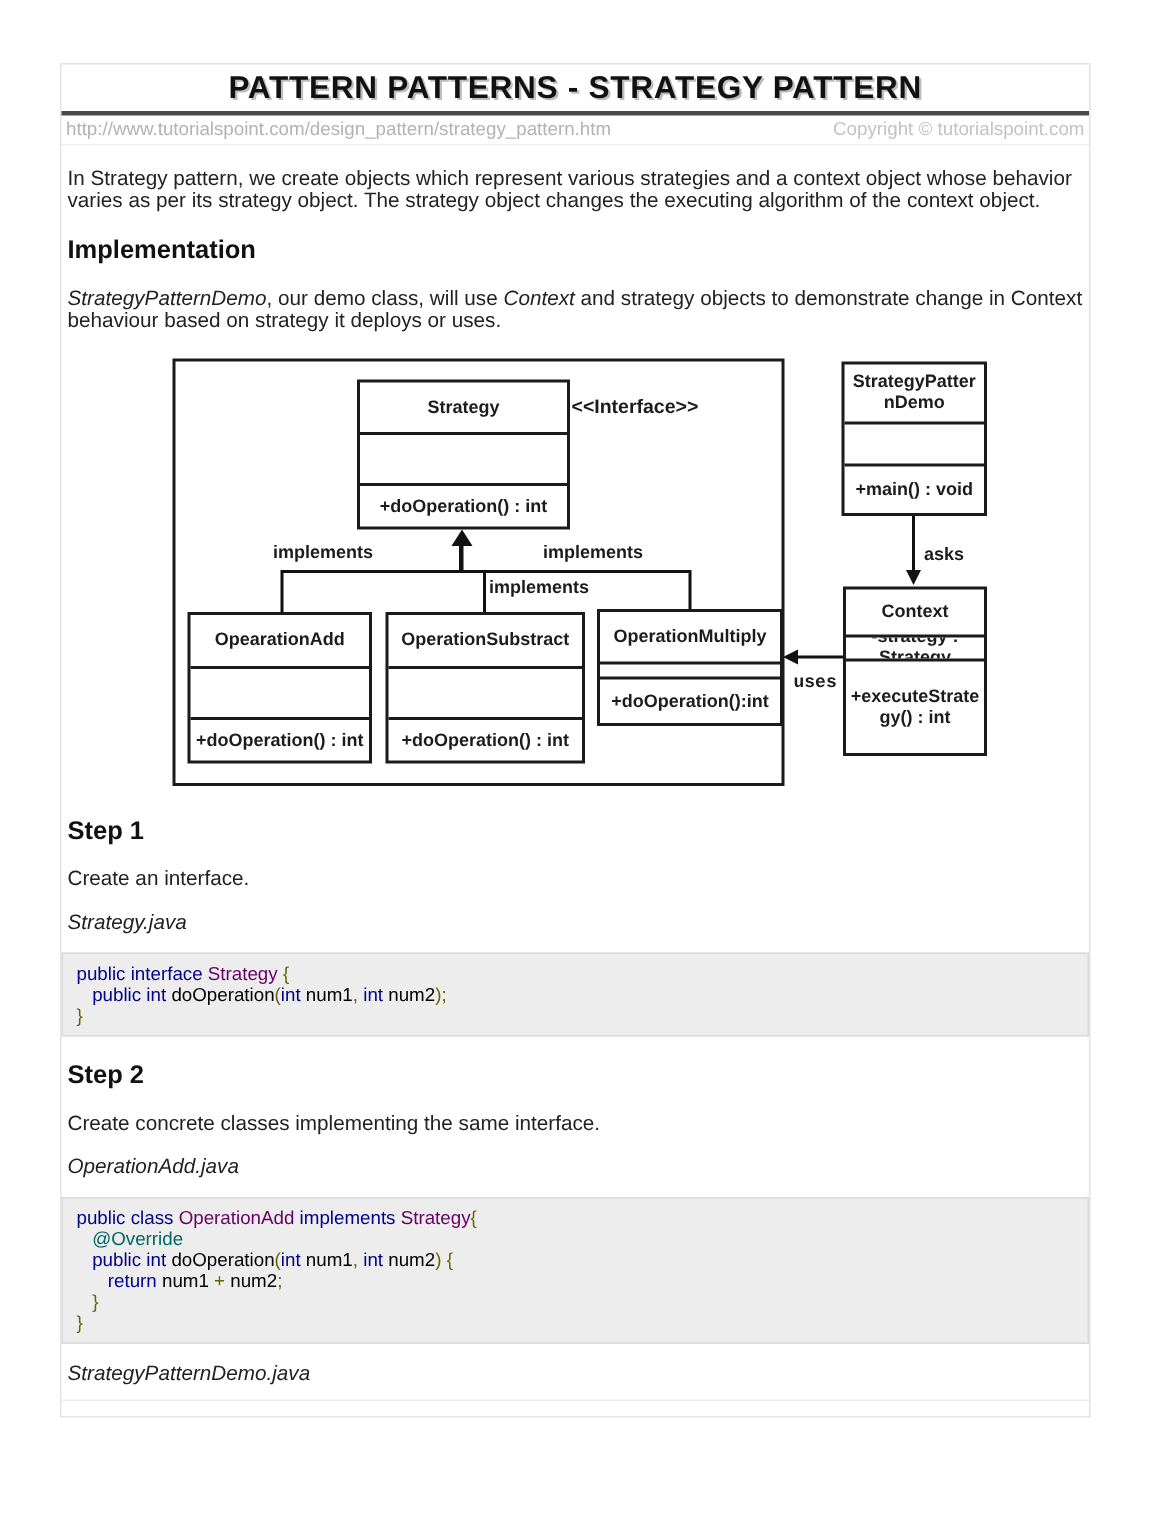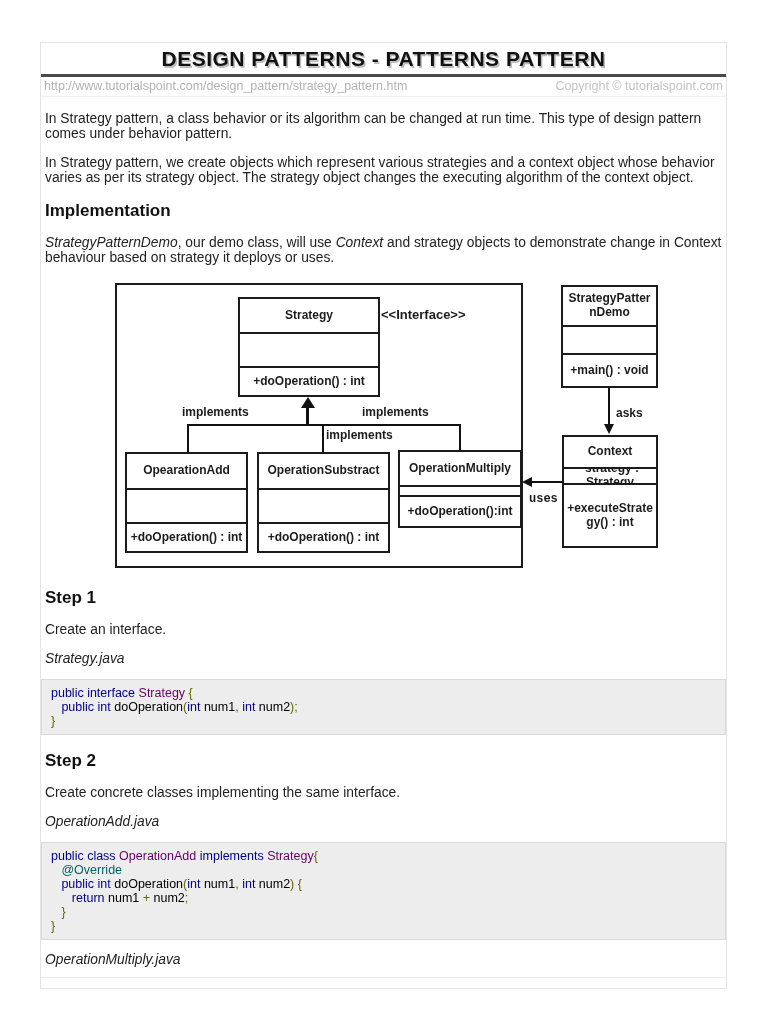--- a/index.html
+++ b/index.html
@@ -42,31 +42,30 @@
   .arr-down  { border-left:5px solid transparent; border-right:5px solid transparent; border-top:10px solid #111; }
   .arr-left  { border-top:5px solid transparent; border-bottom:5px solid transparent; border-right:10px solid #111; }
   .bottom-rule { border-top:1px solid #ececec; margin:10px -4px 0; }
 </style>
 </head>
 <body>
 
 <div class="page">
 
   <div class="title-box">
-    <h1>DESIGN PATTERNS - PATTERNS PATTERN</h1>
+    <h1>PATTERN PATTERNS - STRATEGY PATTERN</h1>
   </div>
 
   <div class="meta-row">
     <span class="url">http://www.tutorialspoint.com/design_pattern/strategy_pattern.htm</span>
     <span class="copyright">Copyright © tutorialspoint.com</span>
   </div>
 
   <div class="content">
 
-    <p><span>In Strategy pattern, a class behavior or its algorithm can be changed at run time. This type of design pattern comes under behavior pattern.</span></p>
     <p><span>In Strategy pattern, we create objects which represent various strategies and a context object whose behavior varies as per its strategy object. The strategy object changes the executing algorithm of the context object.</span></p>
 
     <h2>Implementation</h2>
     <p><i>StrategyPatternDemo</i><span>, our demo class, will use </span><i>Context</i><span> and strategy objects to demonstrate change in Context behaviour based on strategy it deploys or uses.</span></p>
 
     <div class="diagram">
       <div class="outer-box"></div>
 
       <div class="uml" style="left:193px; top:17px; width:142px; height:100px;">
         <div class="cell" style="height:33px;">Strategy</div>
@@ -127,16 +126,16 @@
     <h2>Step 1</h2>
     <p>Create an interface.</p>
     <p class="filename">Strategy.java</p>
     <pre class="code"><div><span class="tok-kwd">public interface</span><span class="tok-pln"> </span><span class="tok-typ">Strategy</span><span class="tok-pln"> </span><span class="tok-pun">{</span></div><div><span class="tok-pln">   </span><span class="tok-kwd">public</span><span class="tok-pln"> </span><span class="tok-kwd">int</span><span class="tok-pln"> doOperation</span><span class="tok-pun">(</span><span class="tok-kwd">int</span><span class="tok-pln"> num1</span><span class="tok-pun">,</span><span class="tok-pln"> </span><span class="tok-kwd">int</span><span class="tok-pln"> num2</span><span class="tok-pun">);</span></div><div><span class="tok-pun">}</span></div></pre>
 
     <h2>Step 2</h2>
     <p>Create concrete classes implementing the same interface.</p>
     <p class="filename">OperationAdd.java</p>
     <pre class="code"><div><span class="tok-kwd">public class</span><span class="tok-pln"> </span><span class="tok-typ">OperationAdd</span><span class="tok-pln"> </span><span class="tok-kwd">implements</span><span class="tok-pln"> </span><span class="tok-typ">Strategy</span><span class="tok-pun">{</span></div><div><span class="tok-pln">   </span><span class="tok-lit">@Override</span></div><div><span class="tok-pln">   </span><span class="tok-kwd">public</span><span class="tok-pln"> </span><span class="tok-kwd">int</span><span class="tok-pln"> doOperation</span><span class="tok-pun">(</span><span class="tok-kwd">int</span><span class="tok-pln"> num1</span><span class="tok-pun">,</span><span class="tok-pln"> </span><span class="tok-kwd">int</span><span class="tok-pln"> num2</span><span class="tok-pun">)</span><span class="tok-pln"> </span><span class="tok-pun">{</span></div><div><span class="tok-pln">      </span><span class="tok-kwd">return</span><span class="tok-pln"> num1 </span><span class="tok-pun">+</span><span class="tok-pln"> num2</span><span class="tok-pun">;</span></div><div><span class="tok-pln">   </span><span class="tok-pun">}</span></div><div><span class="tok-pun">}</span></div></pre>
 
-    <p class="filename" style="margin-top:12px;">OperationMultiply.java</p>
+    <p class="filename" style="margin-top:12px;">StrategyPatternDemo.java</p>
     <div class="bottom-rule"></div>
   </div>
 </div>
 
 </body></html>

